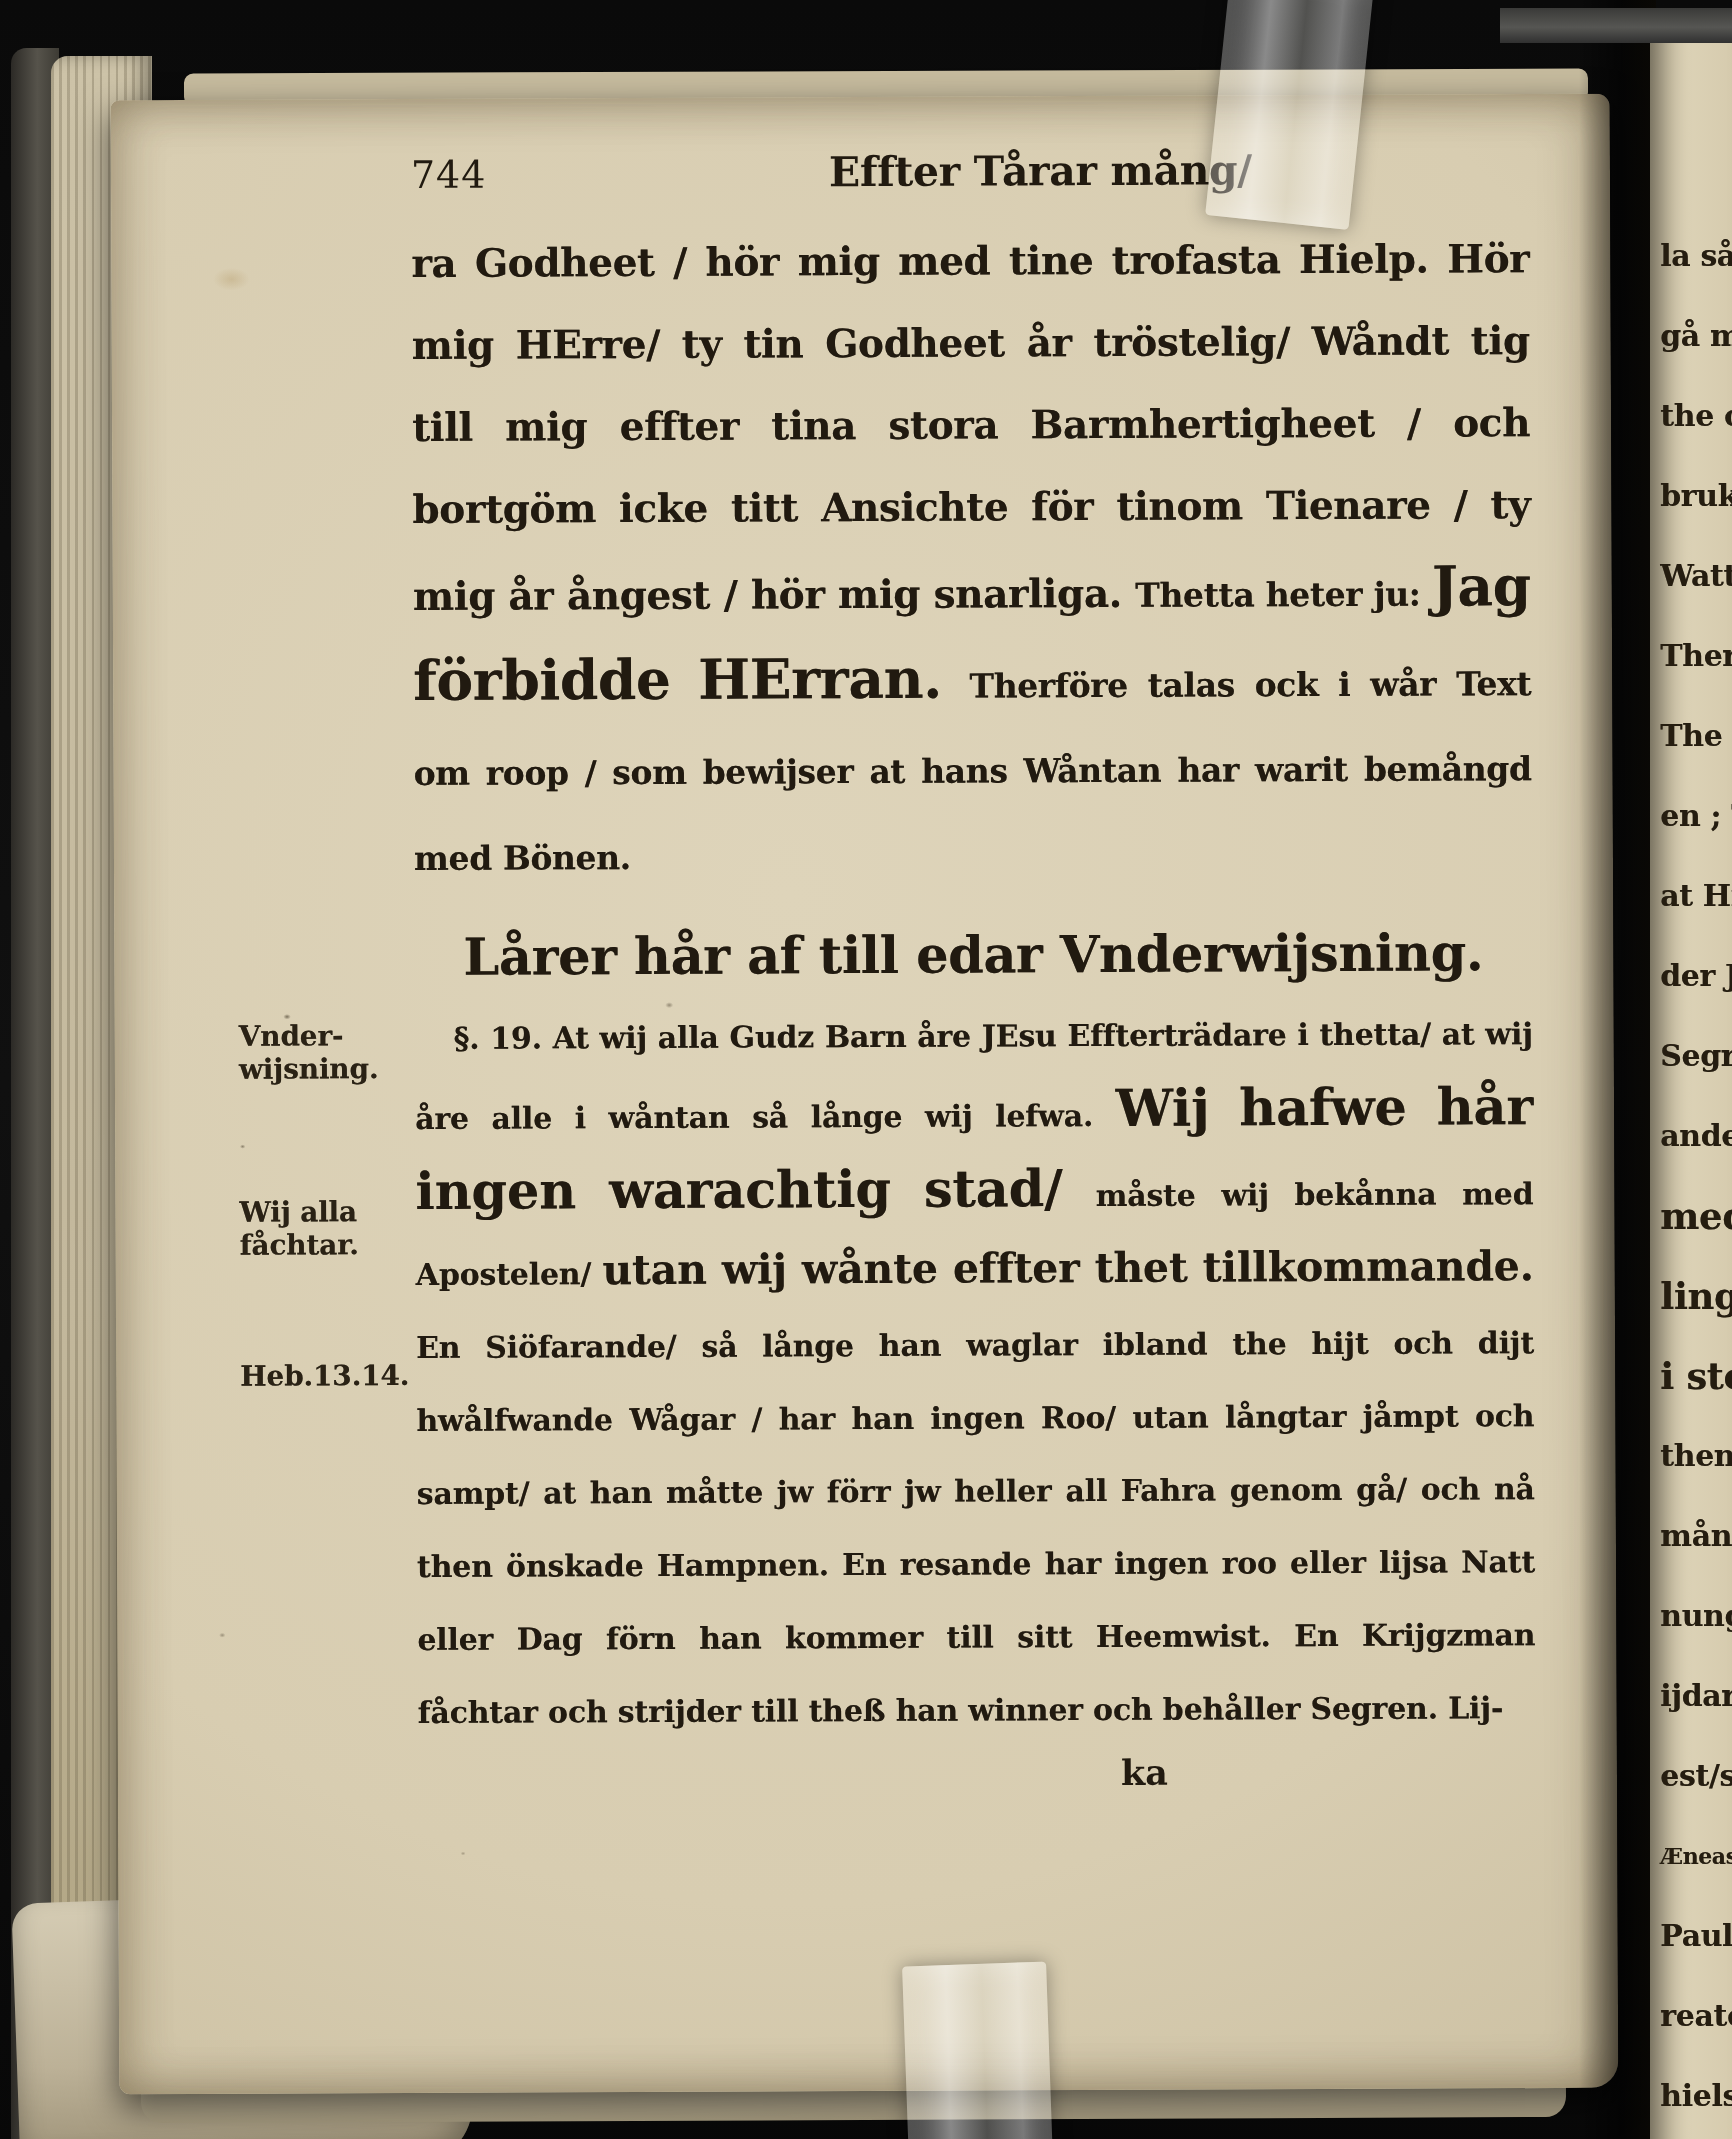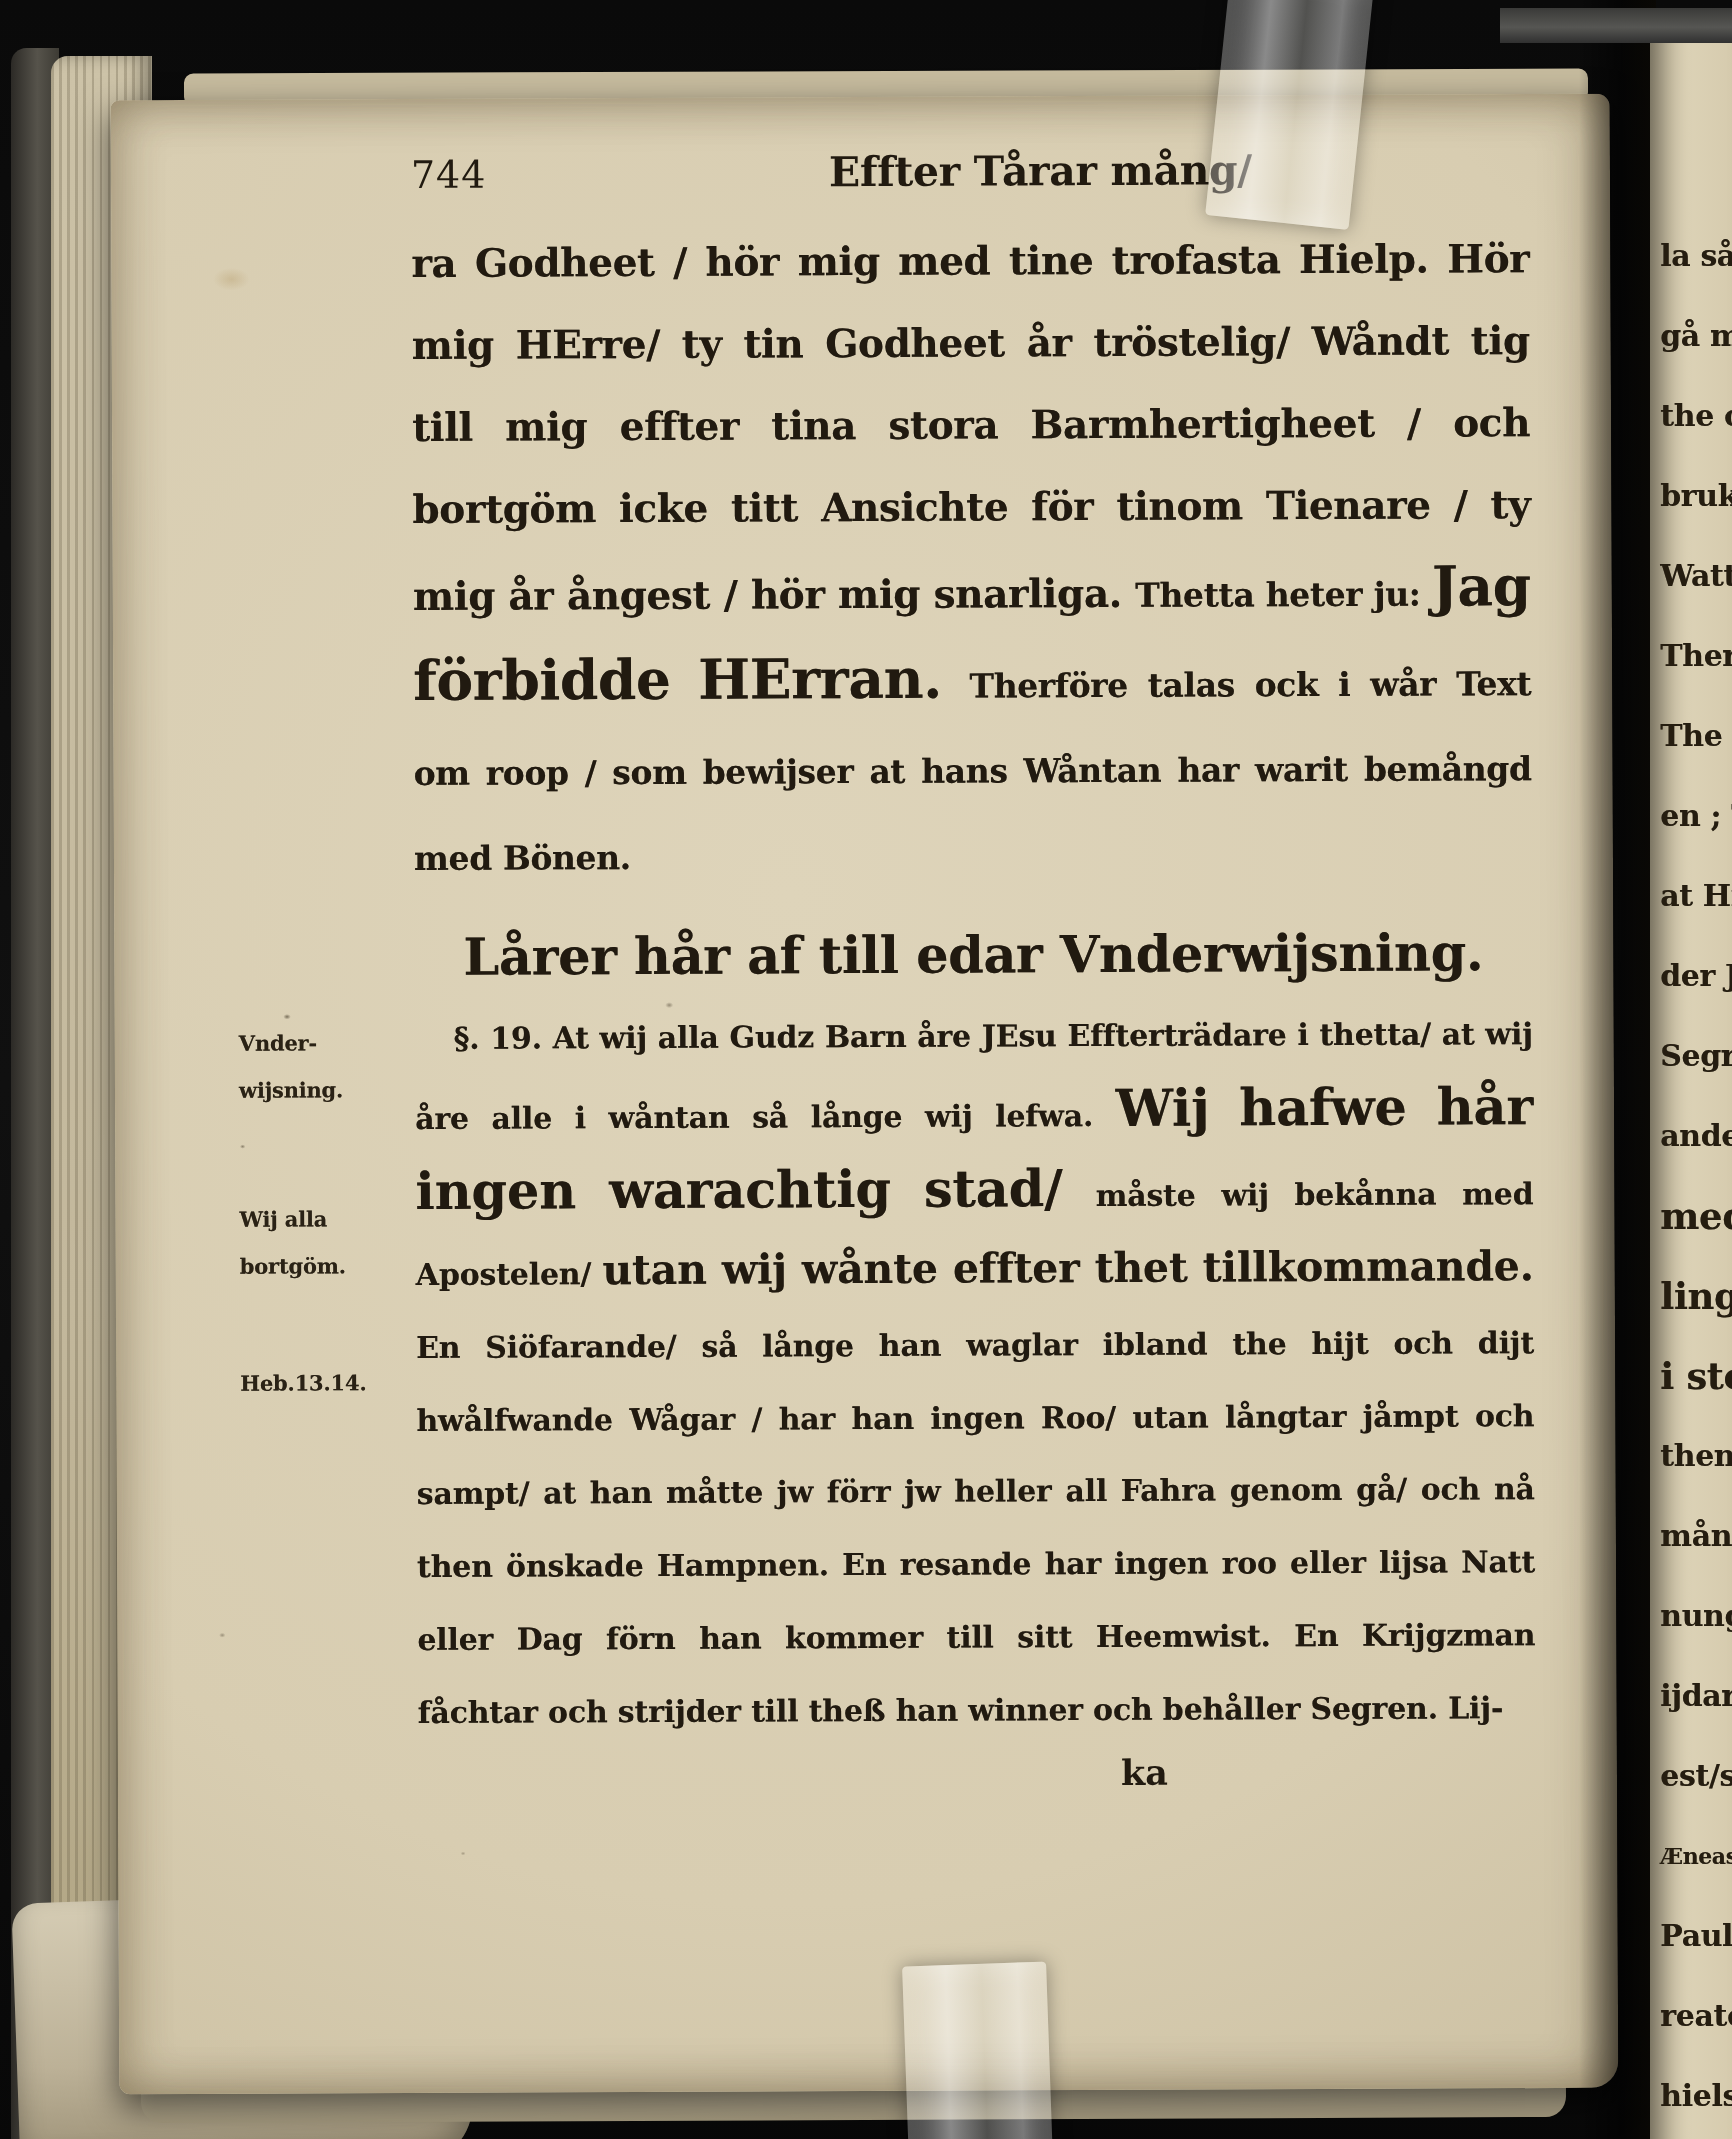--- a/index.html
+++ b/index.html
@@ -81,21 +81,21 @@
   }
   .para2{
     margin:0;font-size:30px;line-height:73px;font-weight:700;
     text-align:justify;text-indent:39px;letter-spacing:-0.2px;
     text-shadow:0 0 0.4px rgba(33,26,16,.55);
   }
   .p2-xl{font-size:51px;}
   .p2-lg{font-size:41px;}
   .catchword-row{text-align:right;padding-right:368px;font-size:35px;font-weight:700;margin-top:6.8px;}
   .margin-note{
-    position:absolute;left:124px;width:167px;font-size:21px;line-height:47px;
+    position:absolute;left:124px;width:167px;font-size:28px;line-height:33px;
     font-weight:700;letter-spacing:-0.2px;color:#2a2215;
     text-shadow:0 0 0.4px rgba(33,26,16,.5);
   }
   .note-1{top:920px;}
   .note-2{top:1096px;}
   .note-3{top:1260px;}
   
   .gutter-shadow{
     position:absolute;left:1579px;top:0;width:77px;height:2166px;
     background:linear-gradient(90deg, rgba(0,0,0,0) 0%, rgba(0,0,0,.55) 55%, rgba(10,8,4,.9) 100%);
@@ -136,21 +136,21 @@
   <div class="spine-board"></div>
   <div class="page-stack-left"></div>
   <div class="page-stack-bottom"></div>
   <div class="under-sheet-top"></div>
   <div class="page-bottom-edge"></div>
 
   <div class="left-page">
     <div class="specks"></div>
 
     <div class="margin-note note-1">Vnder-wijsning.</div>
-    <div class="margin-note note-2">Wij alla bortgöm.</div>
+    <div class="margin-note note-2">Wij alla fåchtar.</div>
     <div class="margin-note note-3">Heb.13.14.</div>
 
     <div class="page-inner">
       <div class="page-header">
         <span class="pagenum">744</span>
         <span class="running-title">Effter Tårar mång/</span>
       </div>
 
       <div class="body-text">
         <p class="para1"><span>ra Godheet / hör mig med tine trofasta Hielp. Hör mig HErre/ ty tin Godheet år tröstelig/ Wåndt tig till mig effter tina stora Barmhertigheet / och bortgöm icke titt Ansichte för tinom Tienare / ty mig år ångest / hör mig snarliga. </span><span class="t-md">Thetta heter ju: </span><span class="t-xl">Jag förbidde HErran. </span><span class="t-md">Therföre talas ock i wår Text om roop / som bewijser at hans Wåntan har warit bemångd med Bönen.</span></p>

